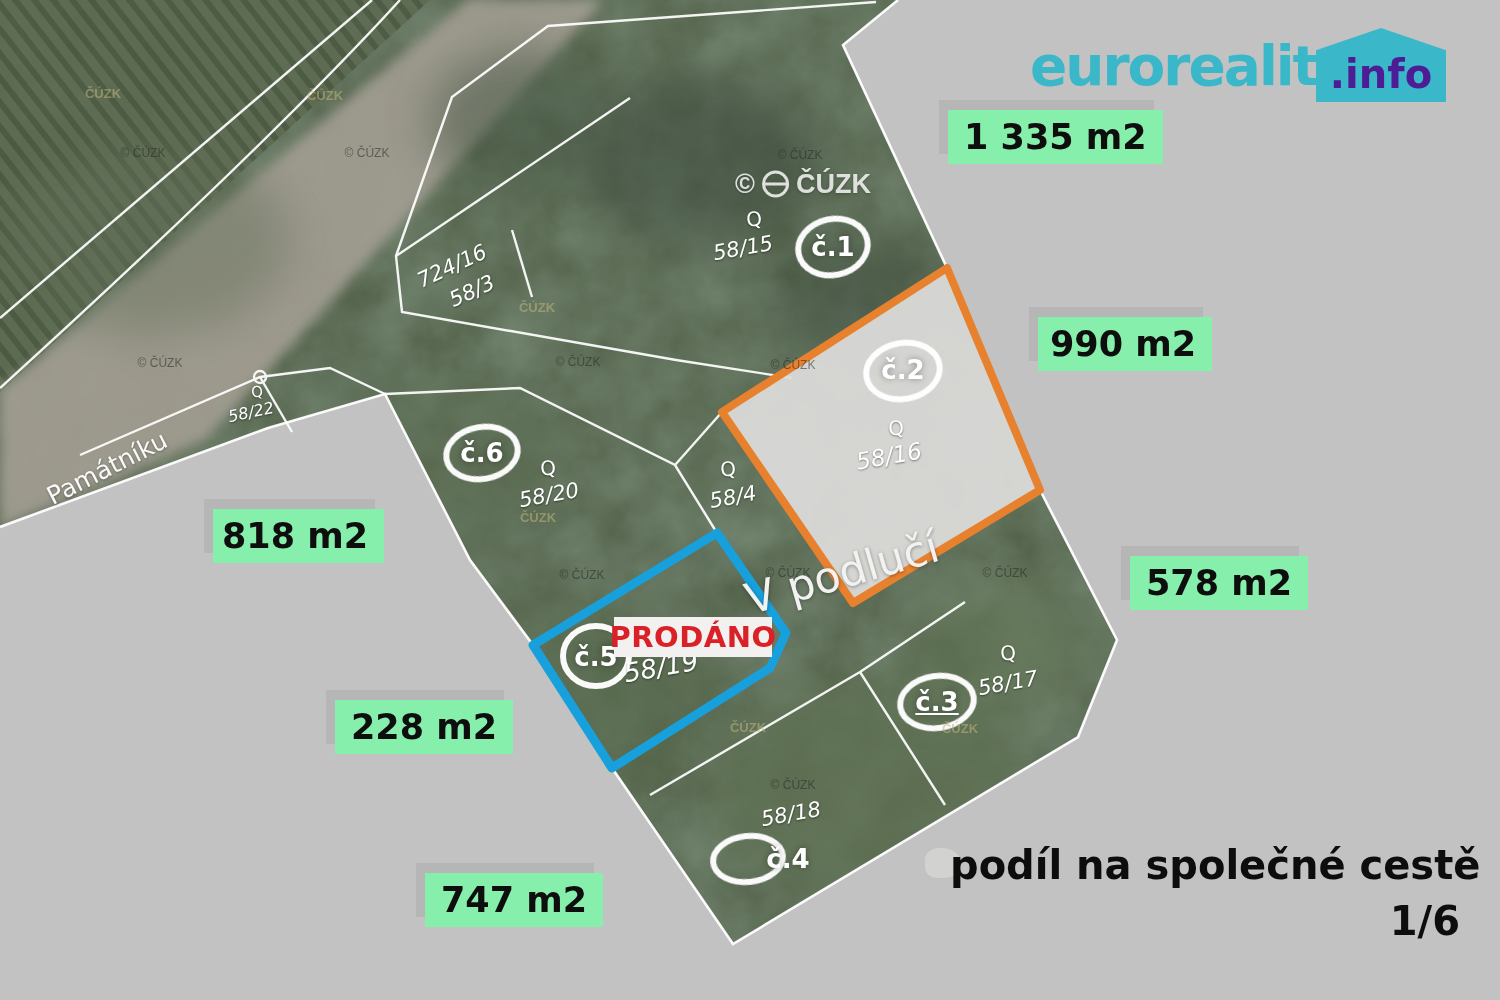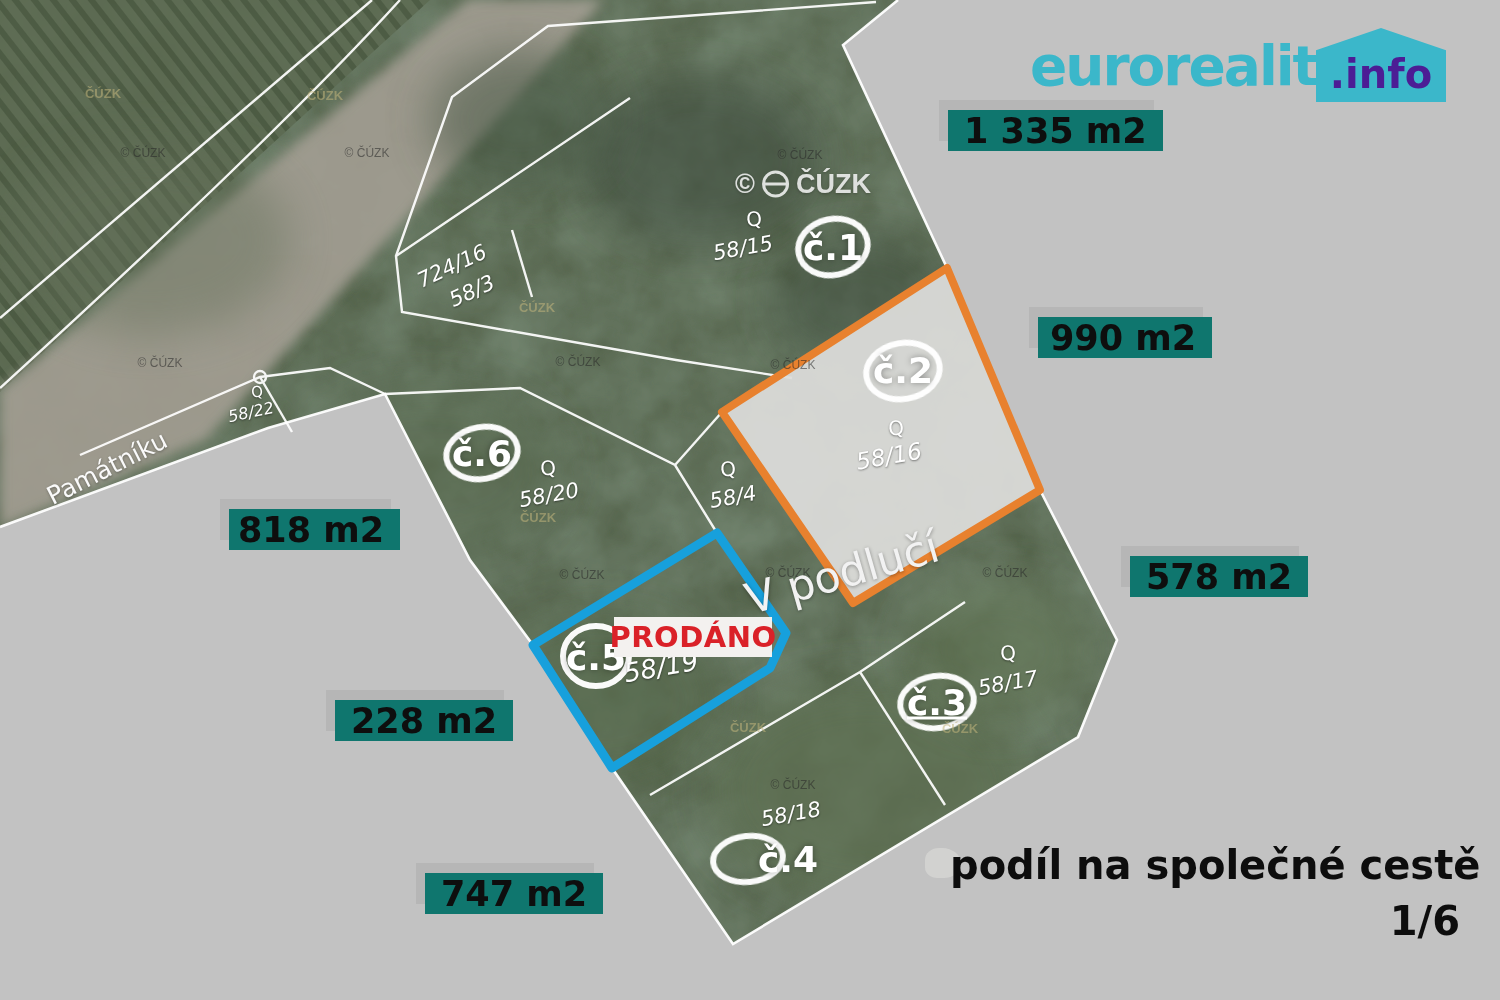--- a/index.html
+++ b/index.html
@@ -5,27 +5,27 @@
   html,body{margin:0;padding:0;background:#888;}
   .stage{
     position:relative;width:1500px;height:1000px;overflow:hidden;
     background:#c2c2c2;font-family:"Liberation Sans",sans-serif;
   }
   .map-svg{position:absolute;left:0;top:0;z-index:5;}
 
   
   .area-label{
     position:absolute;display:inline-flex;align-items:center;justify-content:center;
-    height:41px;padding:0 16px;background:#0f766e;color:#0e0e0e;
+    height:54px;padding:0 16px;background:#86efac;color:#0e0e0e;
     font-family:"DejaVu Sans",sans-serif;font-weight:bold;font-size:35px;
     white-space:nowrap;z-index:25;box-shadow:-9px -10px 0 rgba(170,170,170,.5);
   }
   .badge-label{
     position:absolute;transform:translate(-50%,-50%);color:#fff;
-    font-family:"DejaVu Sans",sans-serif;font-weight:bold;font-size:36px;
+    font-family:"DejaVu Sans",sans-serif;font-weight:bold;font-size:26px;
     text-shadow:0 0 6px rgba(0,0,0,.35);z-index:18;white-space:nowrap;
   }
   .parcel-label{
     position:absolute;transform:translate(-50%,-50%) rotate(-10deg);color:#fff;
     font-family:"DejaVu Sans",sans-serif;font-style:italic;font-size:21px;
     text-shadow:0 1px 2px rgba(0,0,0,.45);z-index:15;white-space:nowrap;
   }
   .qsym{
     position:absolute;transform:translate(-50%,-50%) rotate(-6deg);color:#fff;
     font-family:"DejaVu Sans",sans-serif;font-size:20px;z-index:15;
@@ -226,21 +226,21 @@
   <div class="badge-label" style="left:596px;top:657px;">č.5</div>
   <div class="badge-label" style="left:482px;top:453px;">č.6</div>
 
   <div class="prodano">PRODÁNO</div>
 
   <div class="area-label" style="left:948px;top:110px;">1 335 m2</div>
   <div class="area-label" style="left:1038px;top:317px;padding-left:12px;">990 m2</div>
   <div class="area-label" style="left:1130px;top:556px;">578 m2</div>
   <div class="area-label" style="left:425px;top:873px;">747 m2</div>
   <div class="area-label" style="left:335px;top:700px;">228 m2</div>
-  <div class="area-label" style="left:229px;top:509px;padding-left:9px;">818 m2</div>
+  <div class="area-label" style="left:213px;top:509px;padding-left:9px;">818 m2</div>
 
   <div class="blob"></div>
   <div class="share-note">podíl na společné cestě</div>
   <div class="share-frac">1/6</div>
 
   <div class="logo-brand">euroreality</div>
   <div class="logo-house">
     <span class="logo-tld">.info</span>
   </div>
 

